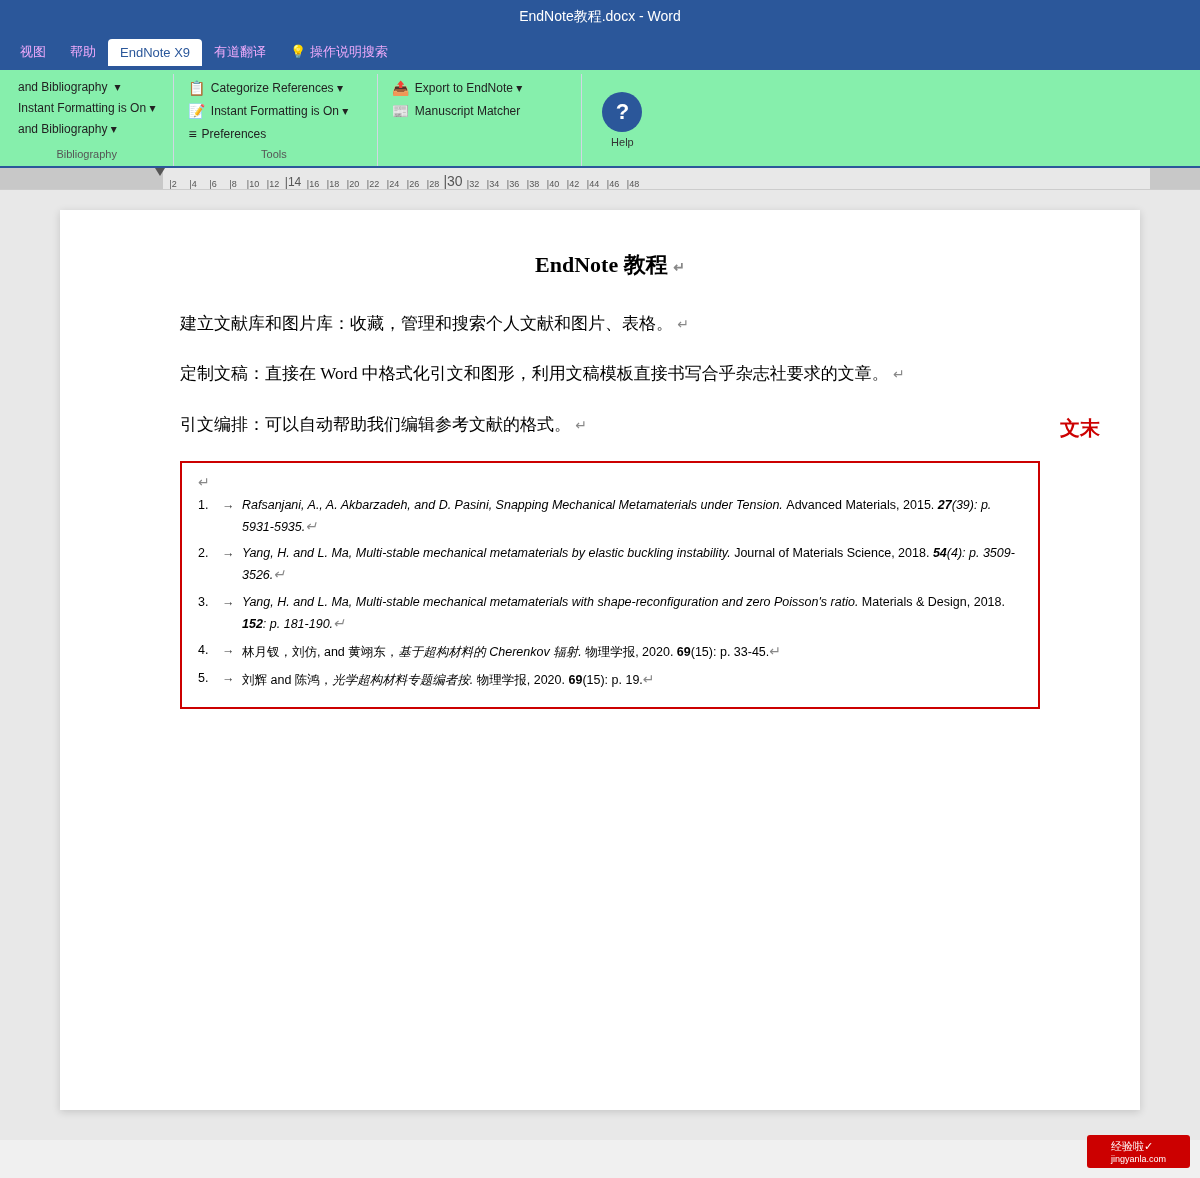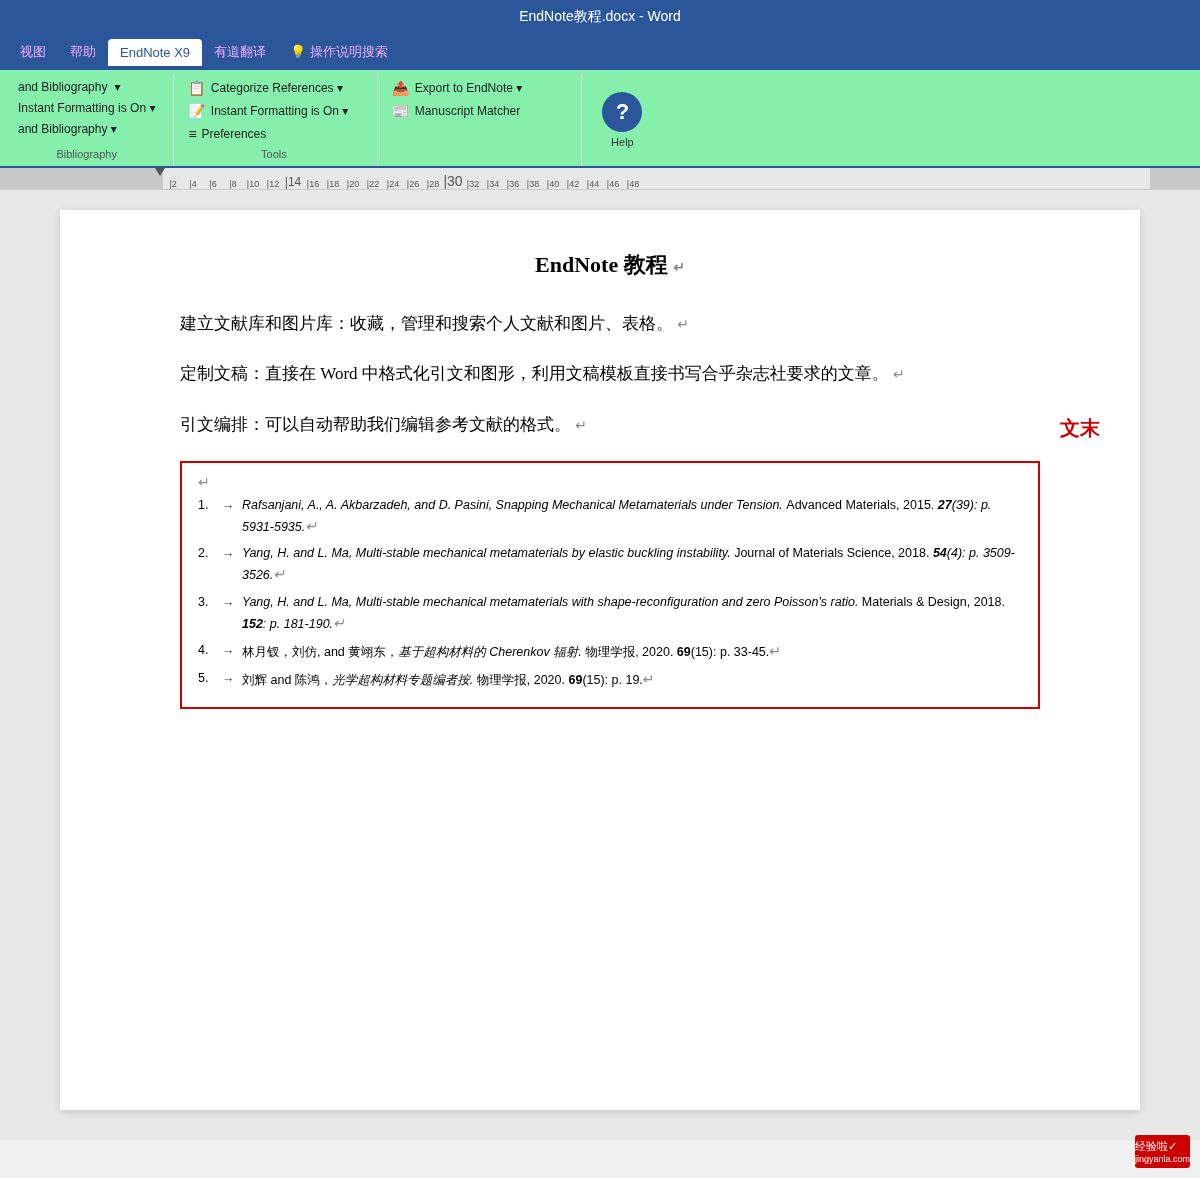--- a/index.html
+++ b/index.html
@@ -234,21 +234,21 @@
     }
 
     
     .watermark {
       position: fixed;
       bottom: 10px;
       right: 10px;
       background: #cc0000;
       color: white;
       font-size: 11px;
-      padding: 4px 0;
+      padding: 4px 24px;
       border-radius: 3px;
       z-index: 100;
       margin-left: 21px;
     }
   </style>
 </head>
 <body>
 
 <div class="title-bar">
   <span>EndNote教程.docx - Word</span>

